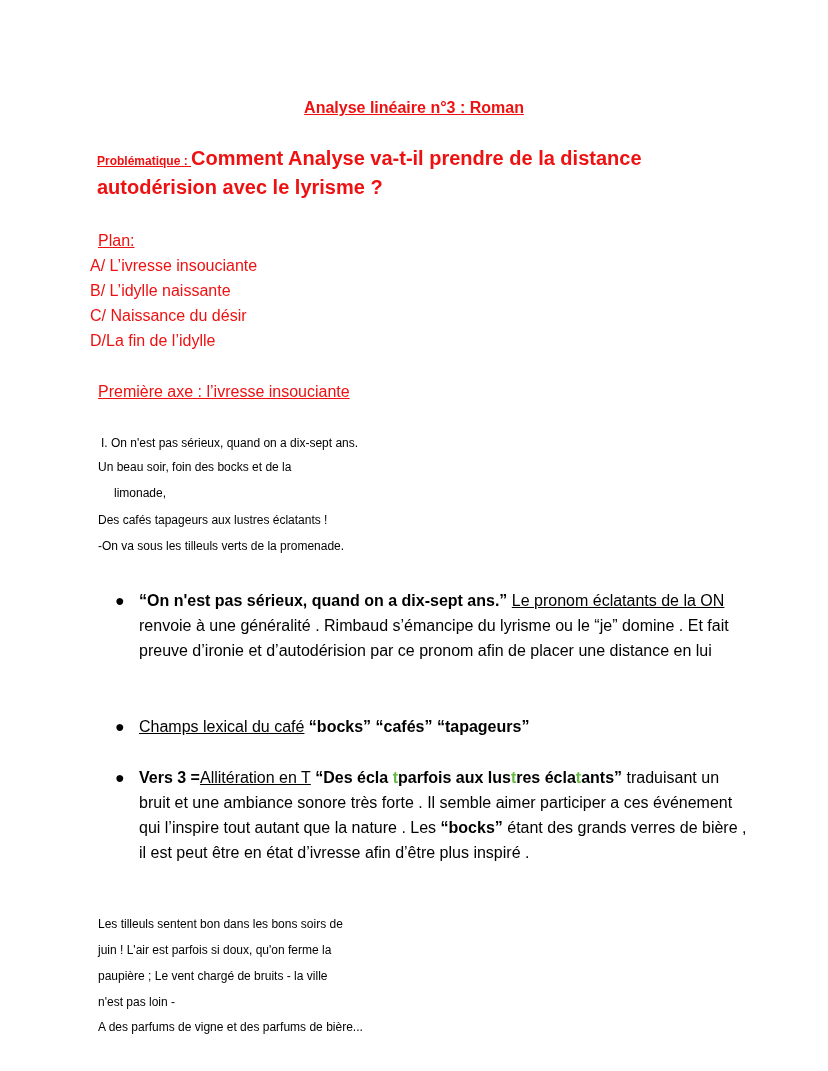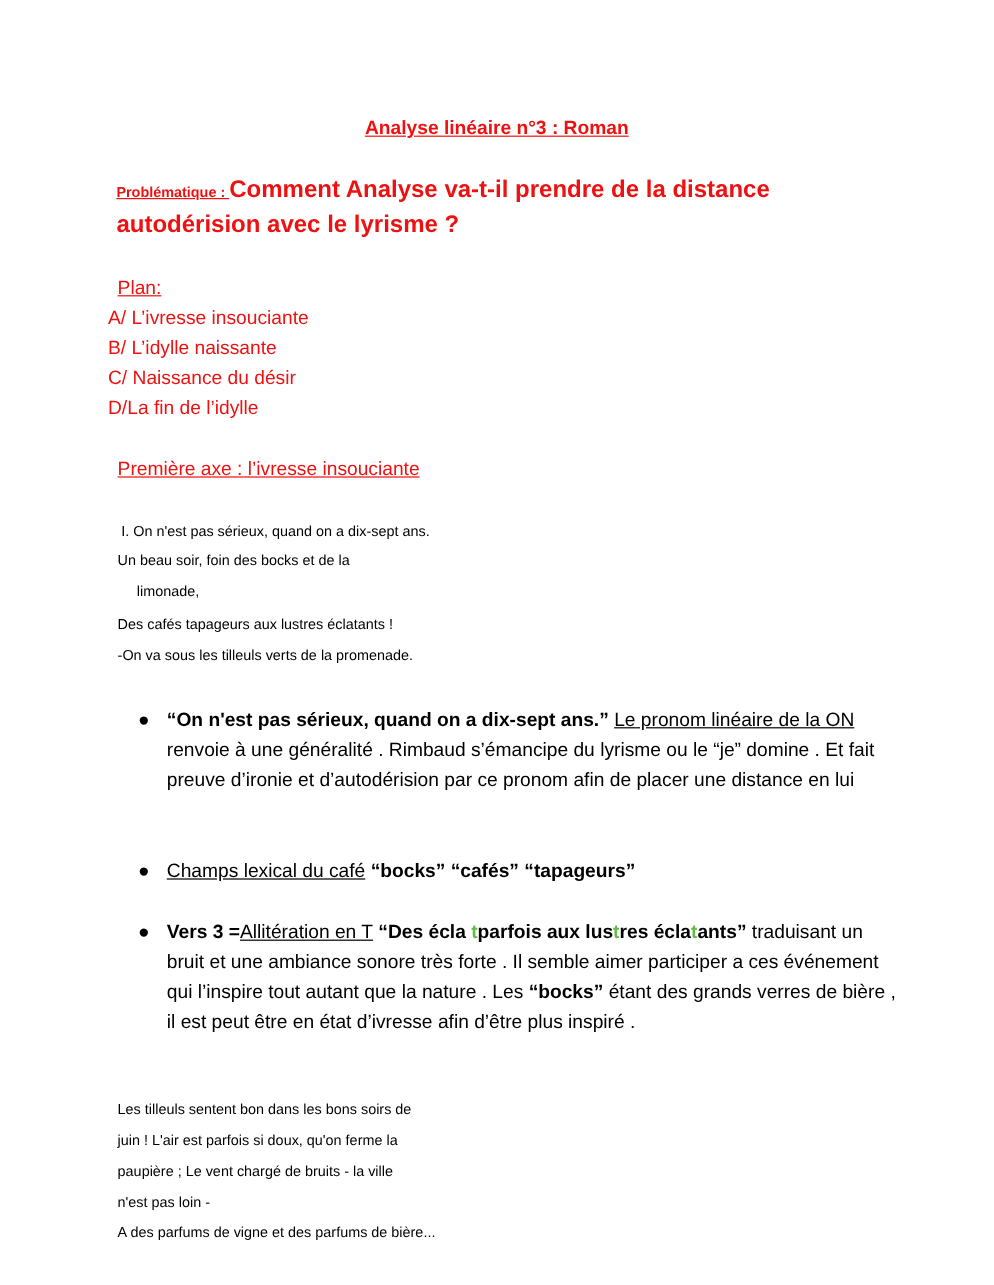--- a/index.html
+++ b/index.html
@@ -44,21 +44,21 @@
   <div class="abs poem" style="top:436px; left:101px;">I. On n'est pas sérieux, quand on a dix-sept ans.</div>
   <div class="abs poem" style="top:460px; left:98px;">Un beau soir, foin des bocks et de la</div>
   <div class="abs poem" style="top:486px; left:98px;margin-left:16px;">limonade,</div>
   <div class="abs poem" style="top:513px; left:98px;">Des cafés tapageurs aux lustres éclatants !</div>
   <div class="abs poem" style="top:539px; left:98px;">-On va sous les tilleuls verts de la promenade.</div>
 
   <div class="abs bullet-block" style="top:588px; height:100px;">
     <span class="dot">●</span>
     <div class="txt">
       <span class="b">“On n'est pas sérieux, quand on a dix-sept ans.”</span>
-      <span class="u">Le pronom linéaire de la ON </span><span>renvoie à une généralité . Rimbaud s’émancipe du lyrisme ou le “je” domine . Et fait preuve d’ironie et d’autodérision par ce pronom afin de placer une distance en lui</span>
+      <span class="u">Le pronom éclatants de la ON </span><span>renvoie à une généralité . Rimbaud s’émancipe du lyrisme ou le “je” domine . Et fait preuve d’ironie et d’autodérision par ce pronom afin de placer une distance en lui</span>
     </div>
   </div>
 
   <div class="abs bullet-block" style="top:714px; height:26px;">
     <span class="dot">●</span>
     <div class="txt">
       <span class="u">Champs lexical du café</span><span class="b"> “bocks” “cafés” “tapageurs”</span>
     </div>
   </div>
 

